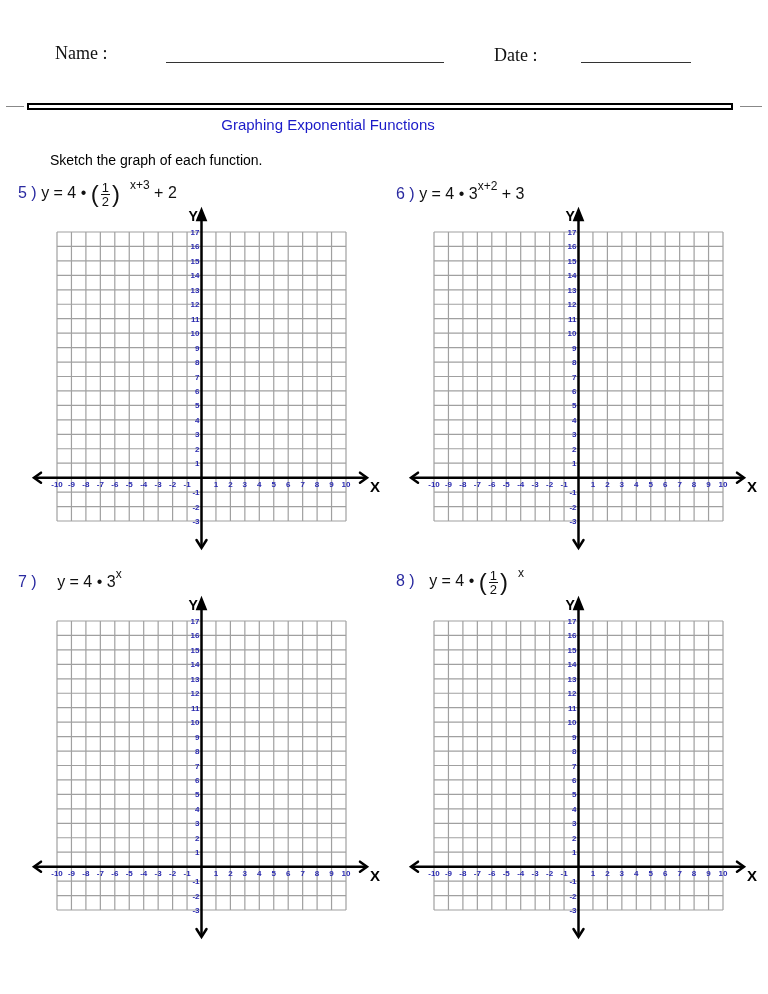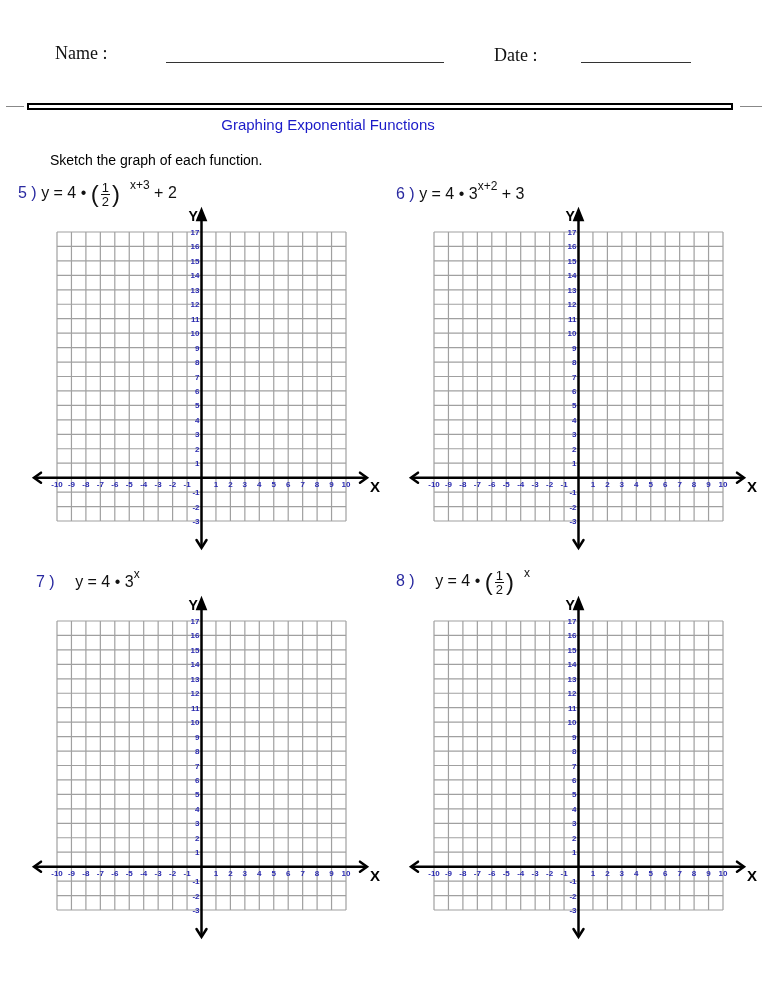--- a/index.html
+++ b/index.html
@@ -42,30 +42,30 @@
   </span>
 </div>
 
 <div class="abs" style="left:396px; top:182px;">
   <span class="pnum">6 )</span>
   <span class="eq" style="margin-left:0;">
     <span>y = 4 • 3</span><sup>x+2</sup><span> + 3</span>
   </span>
 </div>
 
-<div class="abs" style="left:18px; top:570px;margin-left:18px;">
+<div class="abs" style="left:18px; top:570px;">
   <span class="pnum">7 )</span>
   <span class="eq" style="margin-left:16px;">
     <span>y = 4 • 3</span><sup>x</sup><span></span>
   </span>
 </div>
 
 <div class="abs" style="left:396px; top:568px;">
   <span class="pnum">8 )</span>
-  <span class="eq" style="margin-left:16px;">
+  <span class="eq" style="margin-left:10px;">
     <span>y = 4 • </span><span class="paren">(</span><span class="frac">
         <span class="num">1</span>
         <span>2</span>
       </span><span class="paren">)</span><sup style="margin-left:10px;">x</sup><span></span>
   </span>
 </div>
 
 <svg class="abs graph" style="left:0;top:0;" width="768" height="994">
     <g stroke="#a0a0a0" stroke-width="1.2" fill="none">
       <line x1="57" y1="232" x2="57" y2="521"></line>

